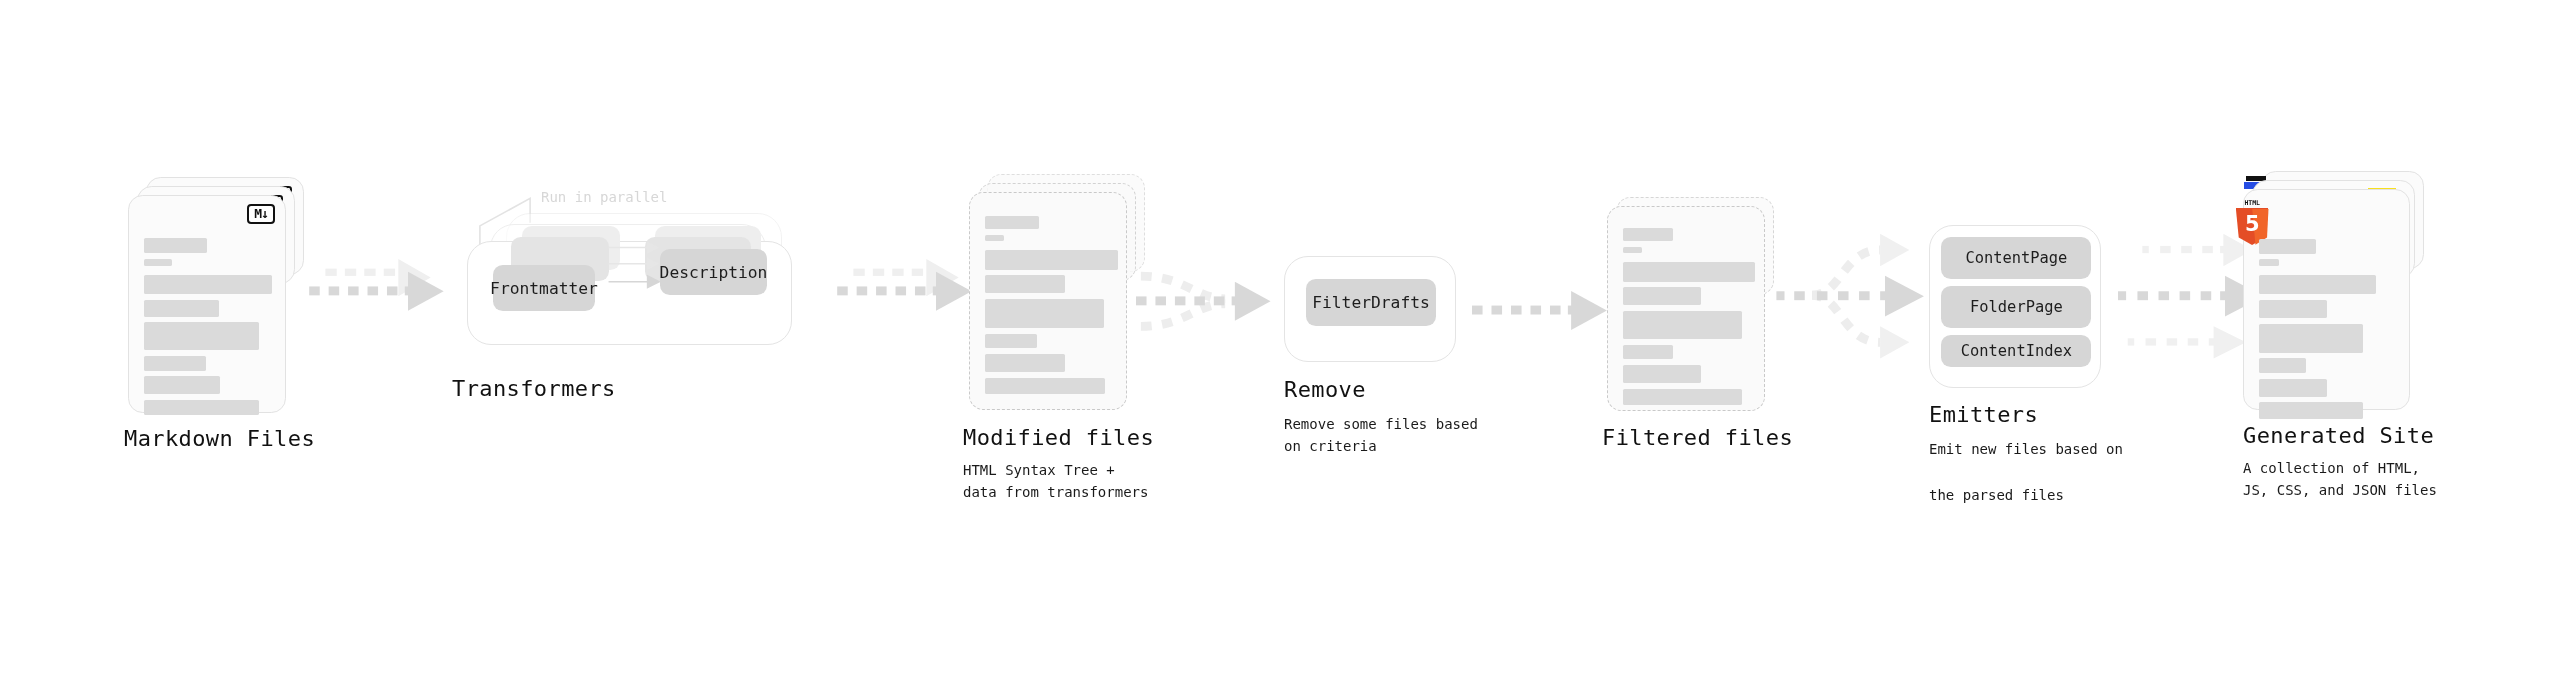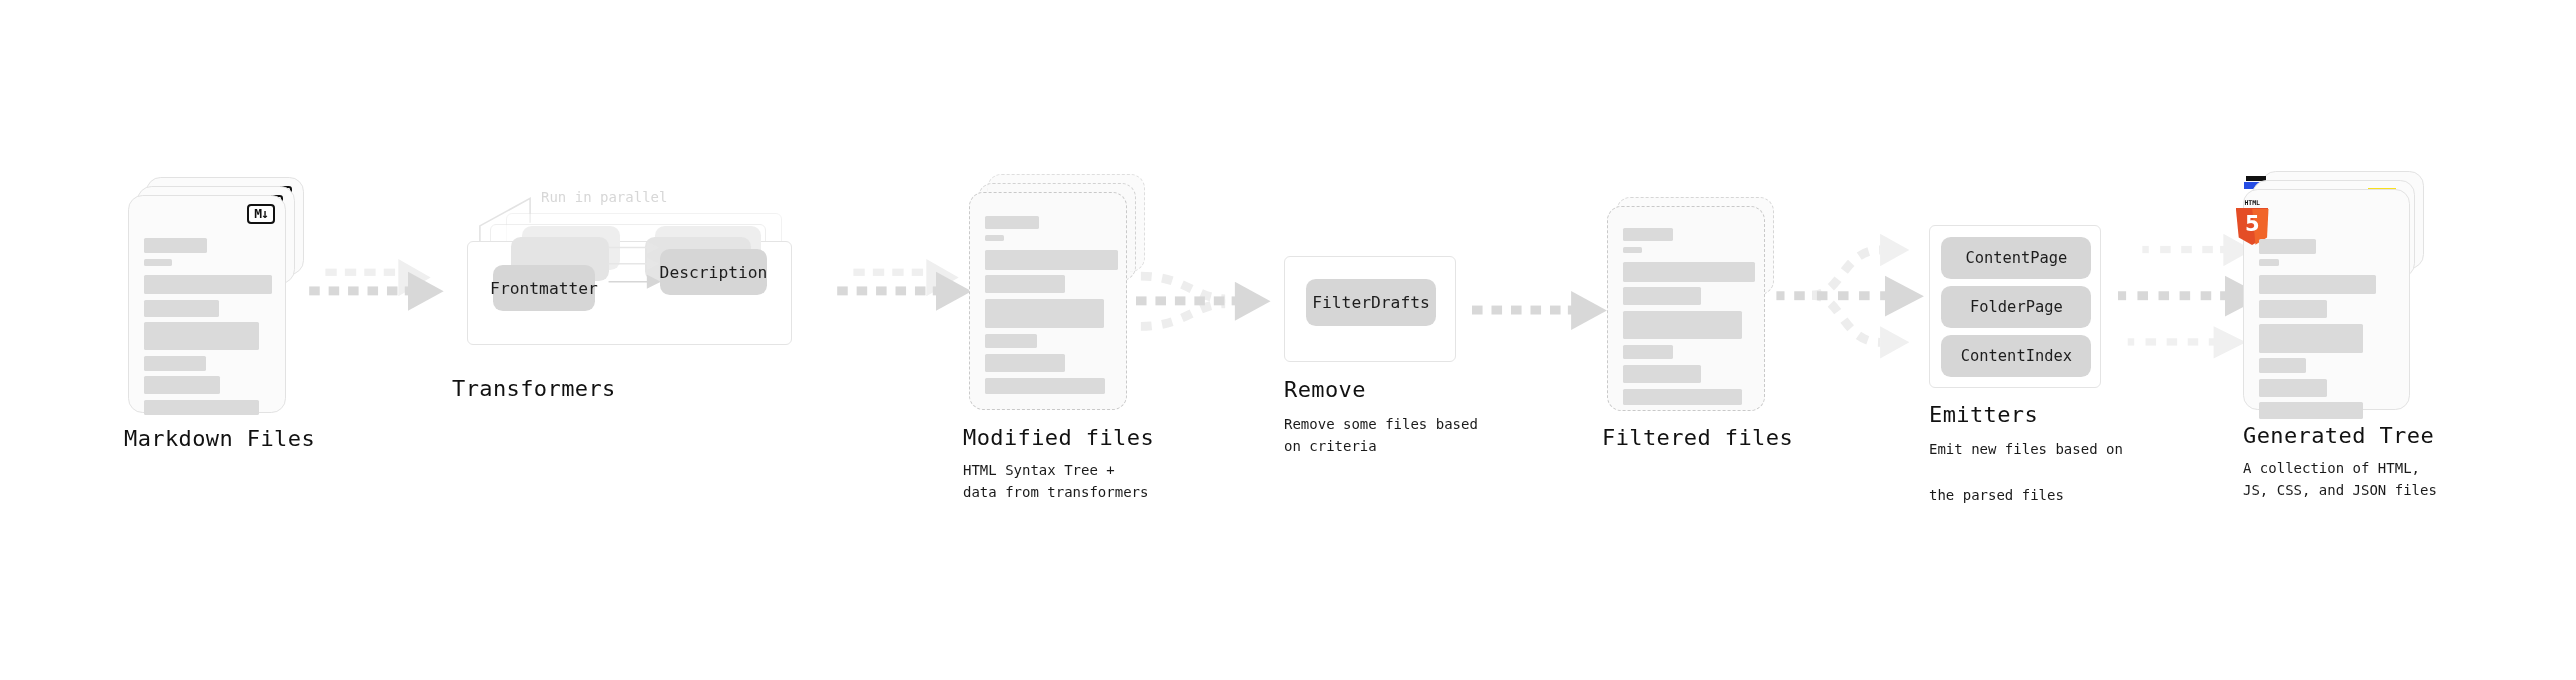--- a/index.html
+++ b/index.html
@@ -62,21 +62,21 @@
     position:absolute;left:0;top:11.4px;width:36px;text-align:center;color:#fff;
     font-size:21px;font-weight:bold;line-height:1;font-family:"DejaVu Sans",sans-serif;
   }
   .html5 .htmltxt{
     position:absolute;left:0;top:-4.1px;width:36px;text-align:center;color:#111;
     font-size:6.5px;font-weight:bold;letter-spacing:0px;
   }
 
   
   .pbox{
-    position:absolute;border:1.6px solid #e4e4e4;border-radius:6px;background:#fff;
+    position:absolute;border:1.6px solid #e4e4e4;border-radius:24px;background:#fff;
     box-sizing:border-box;
   }
   .pbox.g3{opacity:.45}
   .pbox.g2{opacity:.62}
   .chip{
     position:absolute;background:#d6d6d6;border-radius:9.8px;
     display:flex;align-items:center;justify-content:center;
     font-size:16.3px;color:#1d1d1d;box-sizing:border-box;white-space:nowrap;
   }
   .chip.g3{background:#eeeeee;}
@@ -286,21 +286,21 @@
         <rect x="76" y="83" width="13" height="11"></rect>
       <rect x="102" y="83" width="13" height="11"></rect>
         <rect x="128" y="83" width="12" height="11"></rect>
       <polygon points="134,64 182,89 134,114"></polygon>
     </g>
   </svg>
 
   <div class="pbox node" style="left:1929px;top:225px;width:172px;height:163px;">
     <div class="chip" style="left:11.4px;top:11.4px;width:150px;height:42px;font-size:15.4px;">ContentPage</div>
     <div class="chip" style="left:11.4px;top:60px;width:150px;height:42px;font-size:15.4px;">FolderPage</div>
-    <div class="chip" style="left:11.4px;top:109px;width:150px;height:42px;font-size:15.4px;">ContentIndex</div>
+    <div class="chip" style="left:11.4px;top:109px;width:150px;height:32px;font-size:15.4px;">ContentIndex</div>
   </div>
   <div class="title" style="left:1929px; top:402px;">Emitters</div>
   <div class="node" style="left:1929px;top:439px;">
     <div style="font-size:14px;line-height:1.55;">Emit new files based on</div>
     <div style="font-size:14px;line-height:1.55;margin-top:24px;">the parsed files</div>
   </div>
 
   <svg class="node" style="left:2118px;top:224px;" width="154" height="154" viewBox="0 0 190 190">
     <g fill="#f0f0f0">
       <rect x="30" y="27" width="8" height="9"></rect>
@@ -348,20 +348,20 @@
         <div class="ln" style="width:20.3px;height:6.5px;margin-bottom:9px;"></div>
         <div class="ln" style="width:117px;height:19.5px;"></div>
         <div class="ln" style="width:68px;height:18px;"></div>
         <div class="ln" style="width:104px;height:29px;"></div>
         <div class="ln" style="width:47px;height:14.6px;"></div>
         <div class="ln" style="width:68px;height:18px;"></div>
         <div class="ln" style="width:104px;height:16.3px;"></div>
       </div>
     </div>
   </div>
-  <div class="title" style="left:2243px; top:423px;">Generated Tree</div>
+  <div class="title" style="left:2243px; top:423px;">Generated Site</div>
   <div class="node" style="left:2243px;top:458px;">
     <div style="font-size:14px;line-height:1.55;">A collection of HTML,</div>
     <div style="font-size:14px;line-height:1.55;">JS, CSS, and JSON files</div>
   </div>
 
 </div>
 
 
 </body></html>

